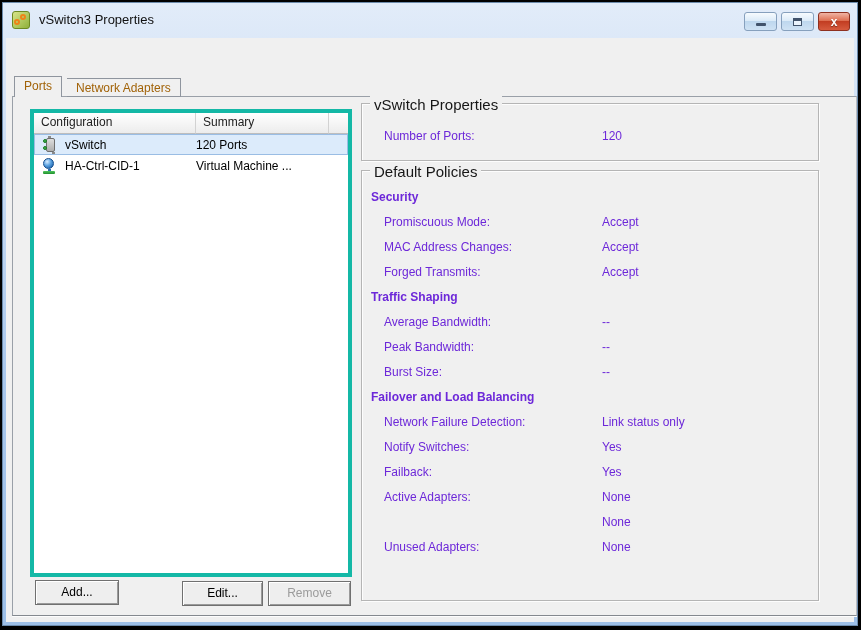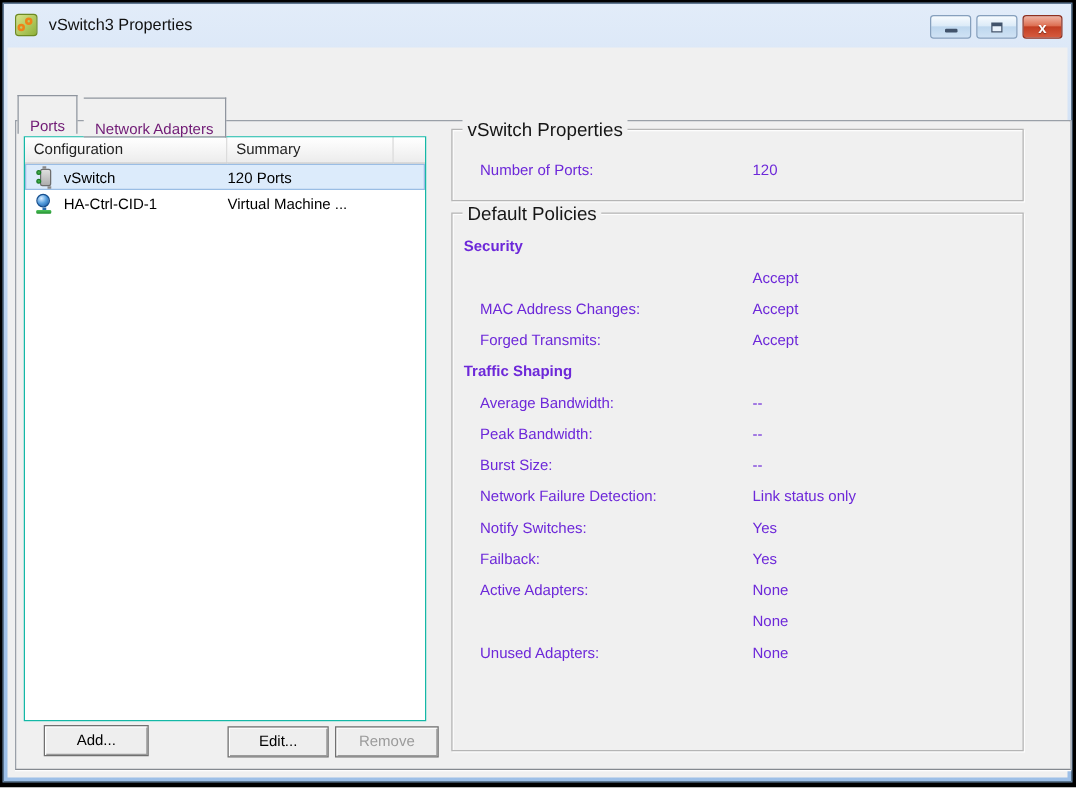--- a/index.html
+++ b/index.html
@@ -20,33 +20,33 @@
   .winbtns{position:absolute;right:7px;top:9px;display:flex;gap:4px;}
   .winbtn{width:33px;height:19px;border-radius:3px;border:1px solid #86a0bd;
     background:linear-gradient(#f7fbfe,#dcebf8 45%,#bed7ee 50%,#cfe2f4);position:relative;cursor:pointer;}
   .winbtn.close{width:32px;background:linear-gradient(#f0b4a4,#dd6f52 45%,#c23d22 50%,#d65b3e);border-color:#8e3020;}
   .glyph-min{position:absolute;left:11px;bottom:4px;width:10px;height:3px;background:#41536b;border-radius:1px;}
   .glyph-max{position:absolute;left:11px;top:5px;width:9px;height:8px;border:1px solid #41536b;border-top-width:3px;background:#eaf3fc;}
   .glyph-x{position:absolute;left:0;top:1px;width:100%;text-align:center;color:#fff;font-size:12px;font-weight:bold;
     text-shadow:0 1px 1px rgba(0,0,0,.4);line-height:16px;}
 
   
-  .tab{position:absolute;font-size:12px;color:#701a75;background:#f0f0f0;border:1px solid #8f959e;
-    padding:15px 9px;line-height:19px;cursor:pointer;}
+  .tab{position:absolute;font-size:12px;color:#a16207;background:#f0f0f0;border:1px solid #8f959e;
+    padding:0 9px;line-height:19px;cursor:pointer;}
   .tab.active{left:8px;top:38px;height:21px;border-bottom:none;z-index:3;}
   .tab.inactive{left:61px;top:40px;height:19px;border-left:none;z-index:2;}
 
   
   .page{position:absolute;left:6px;top:58px;width:845px;height:520px;background:#f0f0f0;
     border:1px solid #9aa0a8;border-right-color:#b8bcc2;border-bottom-color:#84898f;
     box-shadow:0 1px 0 #fdfdfd;z-index:1;}
 
   
-  .listbox{position:absolute;left:6px;top:12px;width:322px;height:468px;background:#fff;
-    border:1px solid #14b8a6;}
+  .listbox{position:absolute;left:17px;top:12px;width:322px;height:468px;background:#fff;
+    border:4px solid #14b8a6;}
   .lheader{display:flex;height:21px;font-size:12px;color:#222;}
   .hcell{background:linear-gradient(#ffffff,#ececec);border-right:1px solid #d2d2d2;border-bottom:1px solid #bdbdbd;
     padding:2px 0 0 7px;cursor:pointer;}
   .hc1{width:162px;} .hc2{width:133px;} .hc3{flex:1;padding-left:0;border-right:none;}
   .lrow{display:flex;align-items:center;height:21px;font-size:12px;color:#000;cursor:pointer;position:relative;}
   .lrow.selected{background:#dcebfb;box-shadow:inset 0 0 0 1px #9abde4;}
   .cell-name{width:162px;display:flex;align-items:center;}
   .cell-sum{width:150px;white-space:nowrap;overflow:hidden;}
   .licon{width:16px;height:16px;margin:0 8px 0 7px;position:relative;flex:0 0 16px;}
 
@@ -166,20 +166,21 @@
           </div>
         </div>
 
         <div class="group g2">
           <div class="gtitle">Default Policies</div>
           <div class="g2-content">
             <div class="prow head">
                 <span class="lbl">Security</span>
               </div>
             <div class="prow">
+              <span class="lbl">Promiscuous Mode:</span>
               <span class="val">Accept</span>
             </div>
             <div class="prow">
               <span class="lbl">MAC Address Changes:</span>
               <span class="val">Accept</span>
             </div>
             <div class="prow">
               <span class="lbl">Forged Transmits:</span>
               <span class="val">Accept</span>
             </div>
@@ -193,20 +194,23 @@
             </div>
             <div class="prow">
               <span class="lbl">Peak Bandwidth:</span>
               <span class="val">--</span>
             </div>
             <div class="prow">
               <span class="lbl">Burst Size:</span>
               <span class="val">--</span>
             </div>
 
+            <div class="prow head">
+                <span class="lbl">Failover and Load Balancing</span>
+              </div>
             <div class="prow">
               <span class="lbl">Network Failure Detection:</span>
               <span class="val">Link status only</span>
             </div>
             <div class="prow">
               <span class="lbl">Notify Switches:</span>
               <span class="val">Yes</span>
             </div>
             <div class="prow">
               <span class="lbl">Failback:</span>

